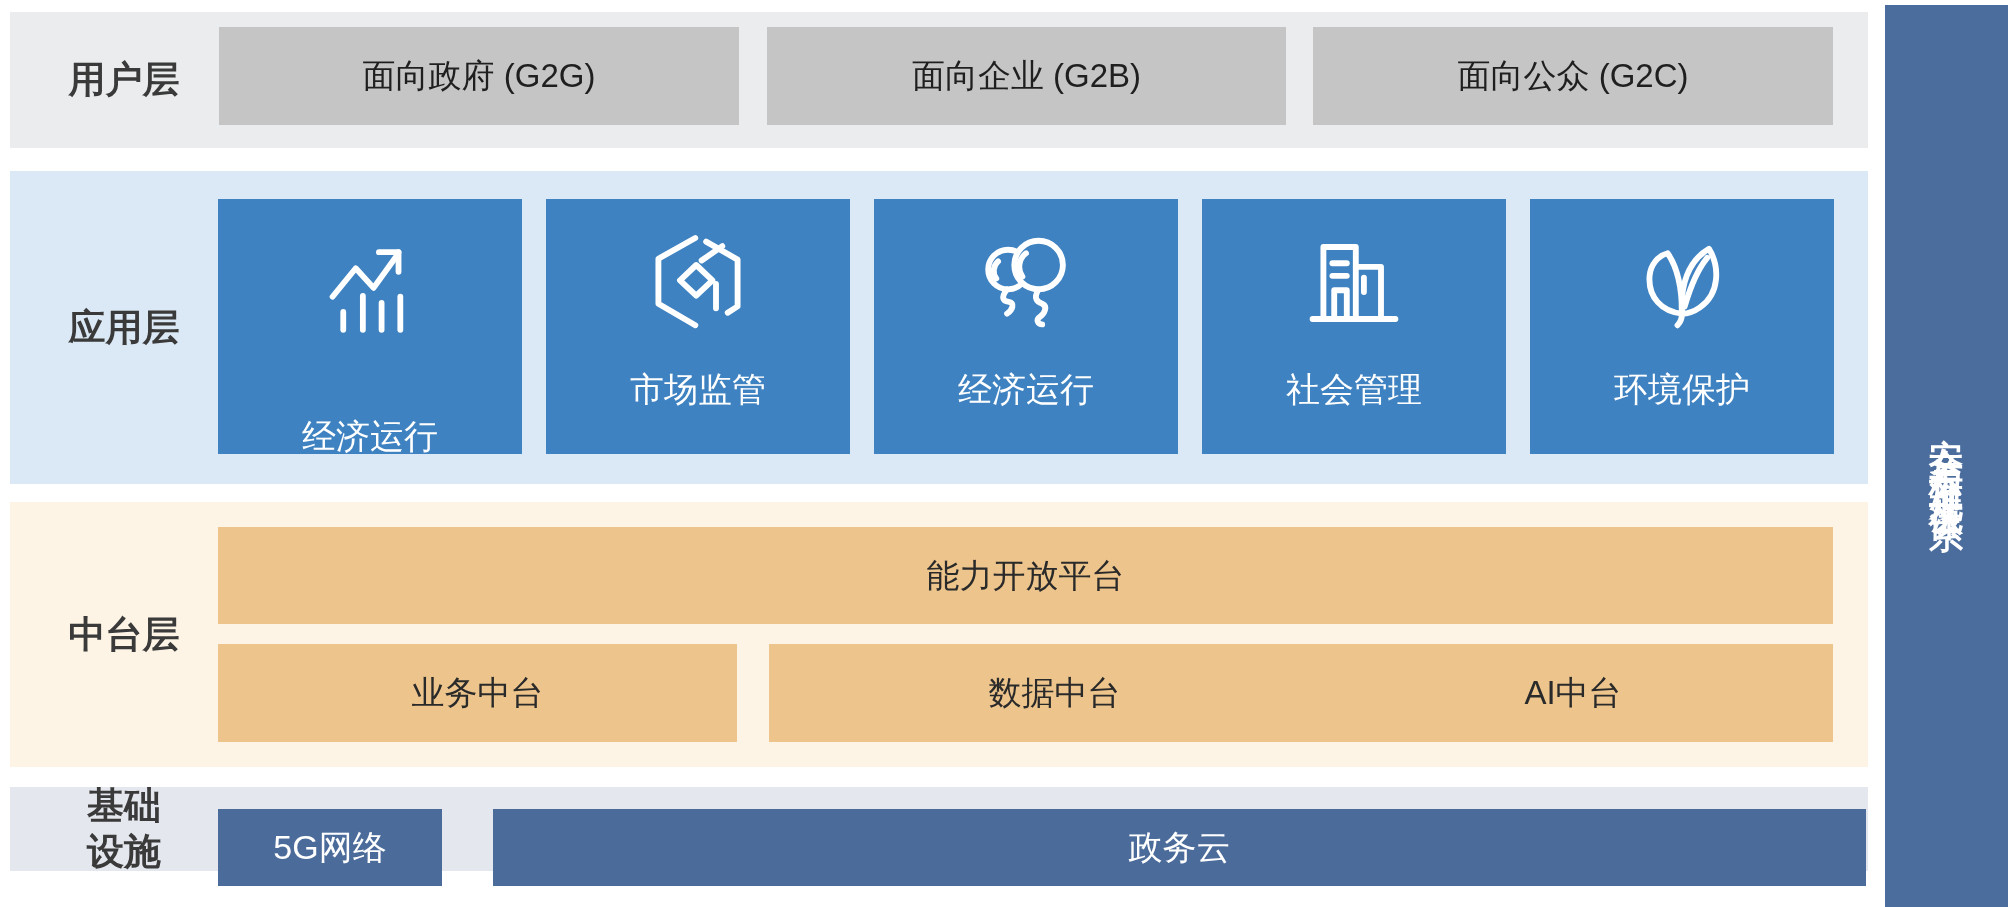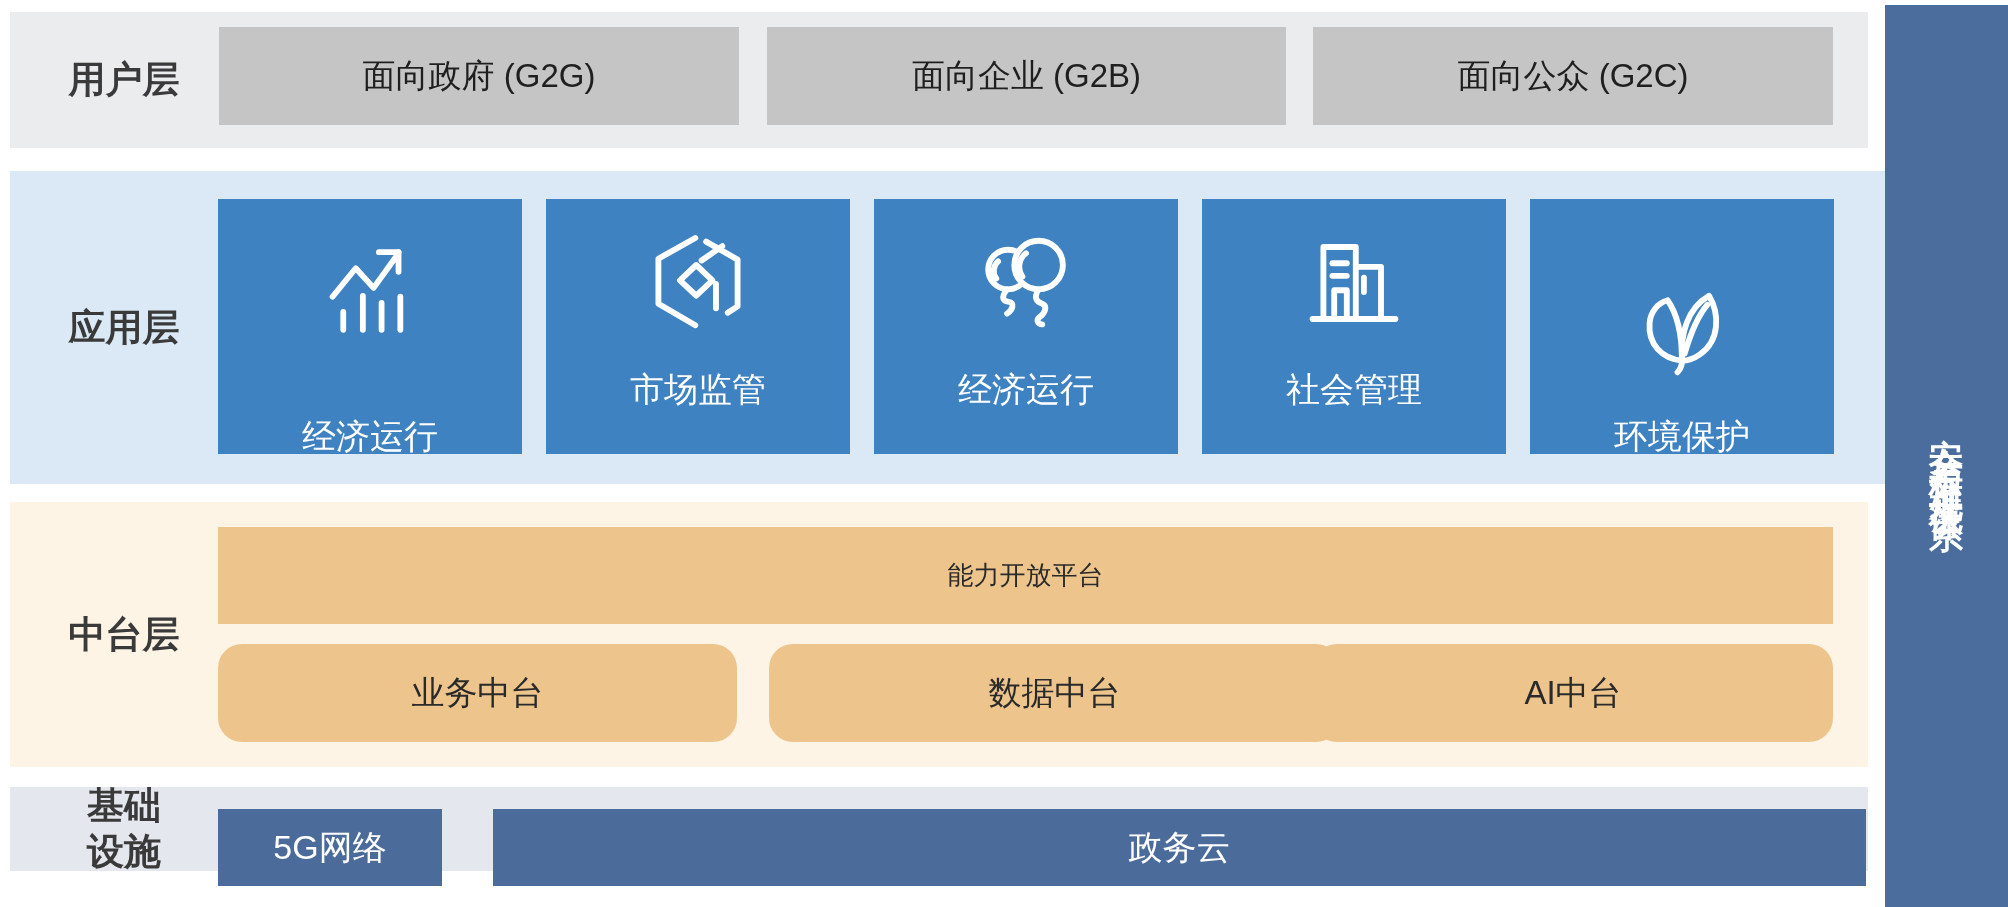--- a/index.html
+++ b/index.html
@@ -2,21 +2,21 @@
 <html><head>
 <meta charset="utf-8">
 <style>
   html,body{margin:0;padding:0;background:#ffffff;}
   .canvas{
     position:relative;width:2008px;height:907px;background:#ffffff;
     font-family:"Liberation Sans","DejaVu Sans",sans-serif;overflow:hidden;
   }
   .row{position:absolute;left:10px;width:1858px;}
   .row-user{top:12px;height:136px;background:#ebeced;}
-  .row-app{top:171px;height:313px;background:#dbe8f5;padding-left:36px;}
+  .row-app{top:171px;height:313px;background:#dbe8f5;}
   .row-platform{top:502px;height:265px;background:#fdf4e6;}
   .row-infra{top:787px;height:84px;background:#e4e7ed;}
 
   .layer-label{
     position:absolute;left:28px;width:172px;top:50%;transform:translateY(-50%);
     text-align:center;color:#3a3a3a;font-weight:bold;font-size:37px;line-height:46px;
     white-space:pre-line;
   }
 
   .ubox{
@@ -25,31 +25,31 @@
   }
   .ubox1{left:209px;width:520px;}
   .ubox2{left:757px;width:519px;}
   .ubox3{left:1303px;width:520px;}
 
   .abox{
     position:absolute;top:28px;height:255px;width:304px;background:#3e82c1;
     display:flex;flex-direction:column;align-items:center;
   }
   .abox1{left:208px;gap:48px;} .abox2{left:536px;} .abox3{left:864px;}
-  .abox4{left:1192px;} .abox5{left:1520px;justify-content:flex-end;}
+  .abox4{left:1192px;} .abox5{left:1520px;}
   .abox svg{margin-top:30px;width:108px;height:108px;}
   .abox .alabel{margin-top:34px;color:#ffffff;font-size:34px;line-height:36px;}
 
   .pbox-top{
     position:absolute;left:208px;top:25px;width:1615px;height:97px;background:#edc58c;
-    color:#2a2a2a;font-size:26px;line-height:97px;text-align:center;
+    color:#2a2a2a;font-size:33px;line-height:97px;text-align:center;
   }
   .pbox{
     position:absolute;top:142px;height:98px;background:#edc58c;
-    color:#2a2a2a;font-size:33px;line-height:98px;text-align:center;border-radius:24px;
+    color:#2a2a2a;font-size:33px;line-height:98px;text-align:center;
   }
   .pbox1{left:208px;width:519px;}
   .pbox2{left:759px;width:571px;}
   .pbox3{left:1303px;width:520px;}
 
   .ibox{
     position:absolute;top:22px;height:77px;background:#4b6b9a;
     color:#ffffff;font-size:34px;line-height:77px;text-align:center;
   }
   .ibox1{left:208px;width:224px;}

